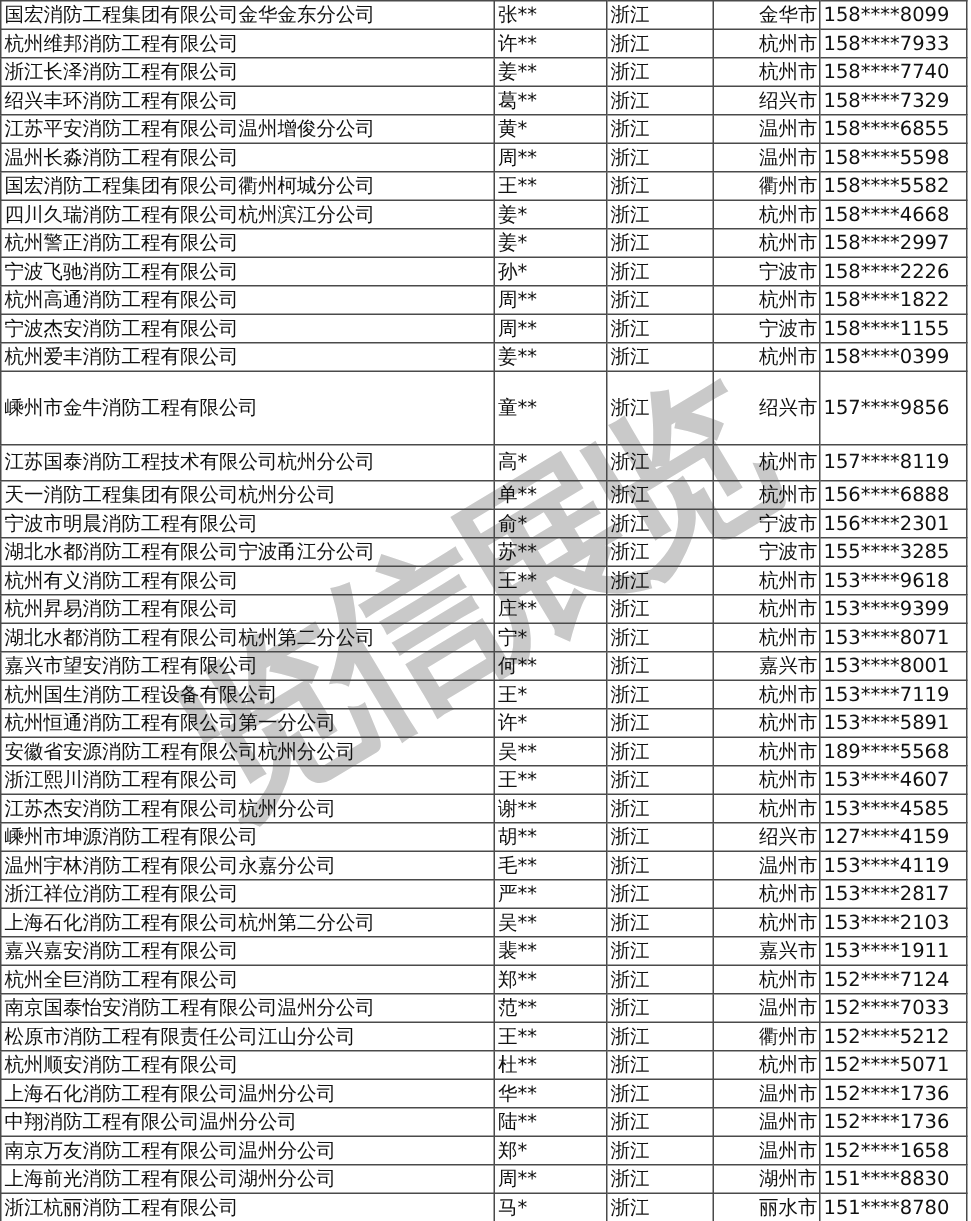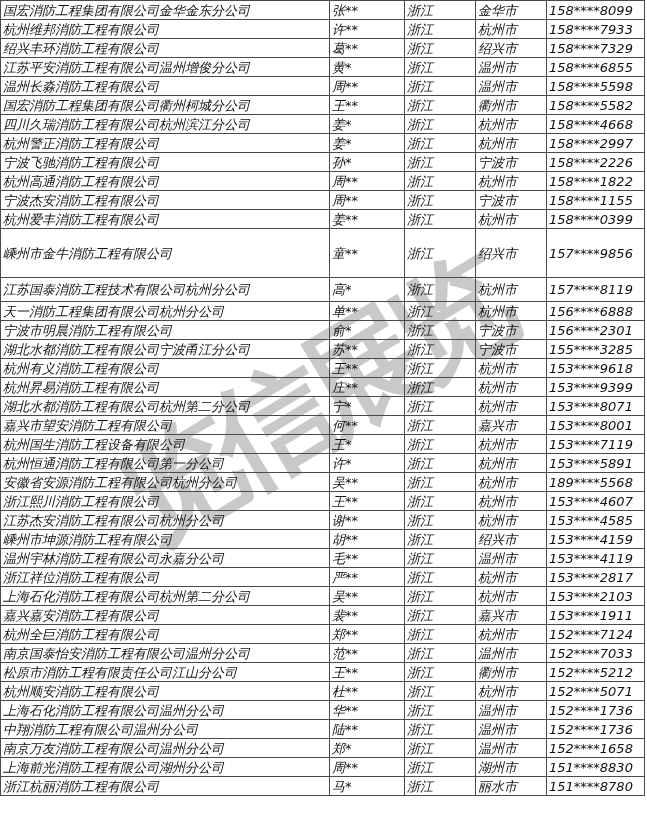--- a/index.html
+++ b/index.html
@@ -22,26 +22,26 @@
     position:relative;z-index:1;background:transparent;
     border-collapse:collapse;table-layout:fixed;width:644px;
   }
   table.directory td{
     border:1px solid #4a4a4a;
     padding:0 1px 0 2px;
     font-size:13px;line-height:15px;
     white-space:nowrap;overflow:hidden;
     vertical-align:middle;color:#111111;
   }
-  table.directory tr{height:19px;font-style:italic;}
+  table.directory tr{height:19px;}
   table.directory tr.row-tall{height:49px;}
   table.directory tr.row-med{height:24px;}
   td.col-contact{padding-left:8px;}
   td.col-province{padding-left:3px;}
-  td.col-city{padding-left:3px;}
+  td.col-city{padding-left:3px;text-align:right;}
   td.col-phone{padding-left:6px;font-size:14px;}
 </style>
 </head>
 <body>
 
 <div class="screen">
 
   <div class="watermark"><span>览</span><span>信展览</span></div>
 
   <table class="directory">
@@ -61,20 +61,27 @@
           <td class="col-phone">158****8099</td>
         </tr>
         <tr>
           <td class="col-company">杭州维邦消防工程有限公司</td>
           <td class="col-contact">许**</td>
           <td class="col-province">浙江</td>
           <td class="col-city">杭州市</td>
           <td class="col-phone">158****7933</td>
         </tr>
         <tr>
+          <td class="col-company">浙江长泽消防工程有限公司</td>
+          <td class="col-contact">姜**</td>
+          <td class="col-province">浙江</td>
+          <td class="col-city">杭州市</td>
+          <td class="col-phone">158****7740</td>
+        </tr>
+        <tr>
           <td class="col-company">绍兴丰环消防工程有限公司</td>
           <td class="col-contact">葛**</td>
           <td class="col-province">浙江</td>
           <td class="col-city">绍兴市</td>
           <td class="col-phone">158****7329</td>
         </tr>
         <tr>
           <td class="col-company">江苏平安消防工程有限公司温州增俊分公司</td>
           <td class="col-contact">黄*</td>
           <td class="col-province">浙江</td>
@@ -233,21 +240,21 @@
           <td class="col-contact">谢**</td>
           <td class="col-province">浙江</td>
           <td class="col-city">杭州市</td>
           <td class="col-phone">153****4585</td>
         </tr>
         <tr>
           <td class="col-company">嵊州市坤源消防工程有限公司</td>
           <td class="col-contact">胡**</td>
           <td class="col-province">浙江</td>
           <td class="col-city">绍兴市</td>
-          <td class="col-phone">153****4159</td>
+          <td class="col-phone">127****4159</td>
         </tr>
         <tr>
           <td class="col-company">温州宇林消防工程有限公司永嘉分公司</td>
           <td class="col-contact">毛**</td>
           <td class="col-province">浙江</td>
           <td class="col-city">温州市</td>
           <td class="col-phone">153****4119</td>
         </tr>
         <tr>
           <td class="col-company">浙江祥位消防工程有限公司</td>

